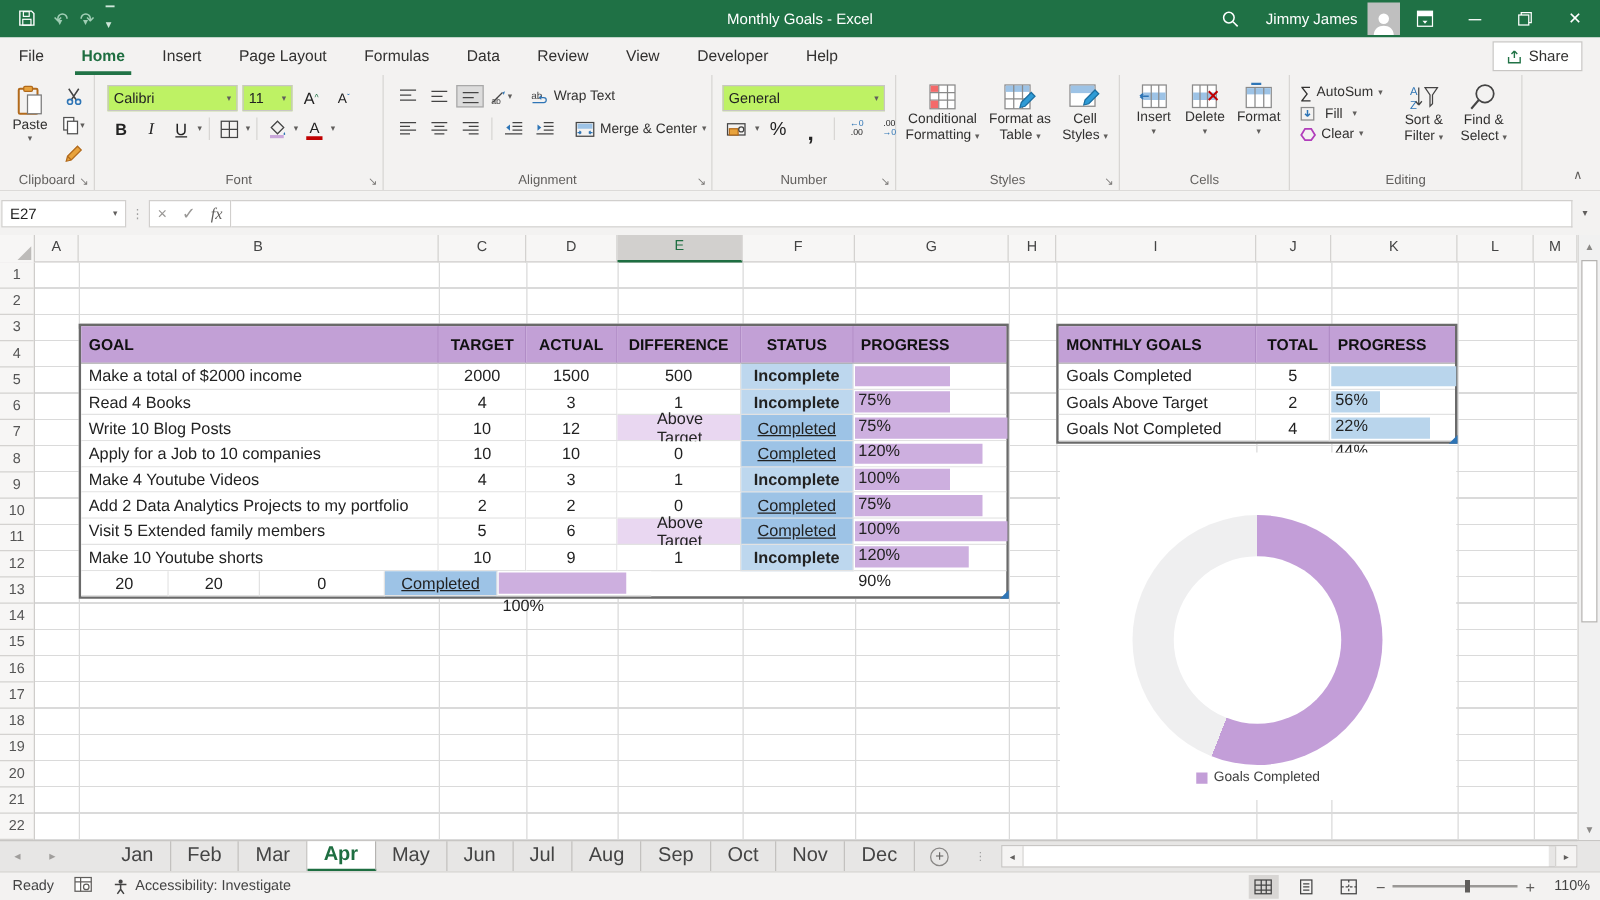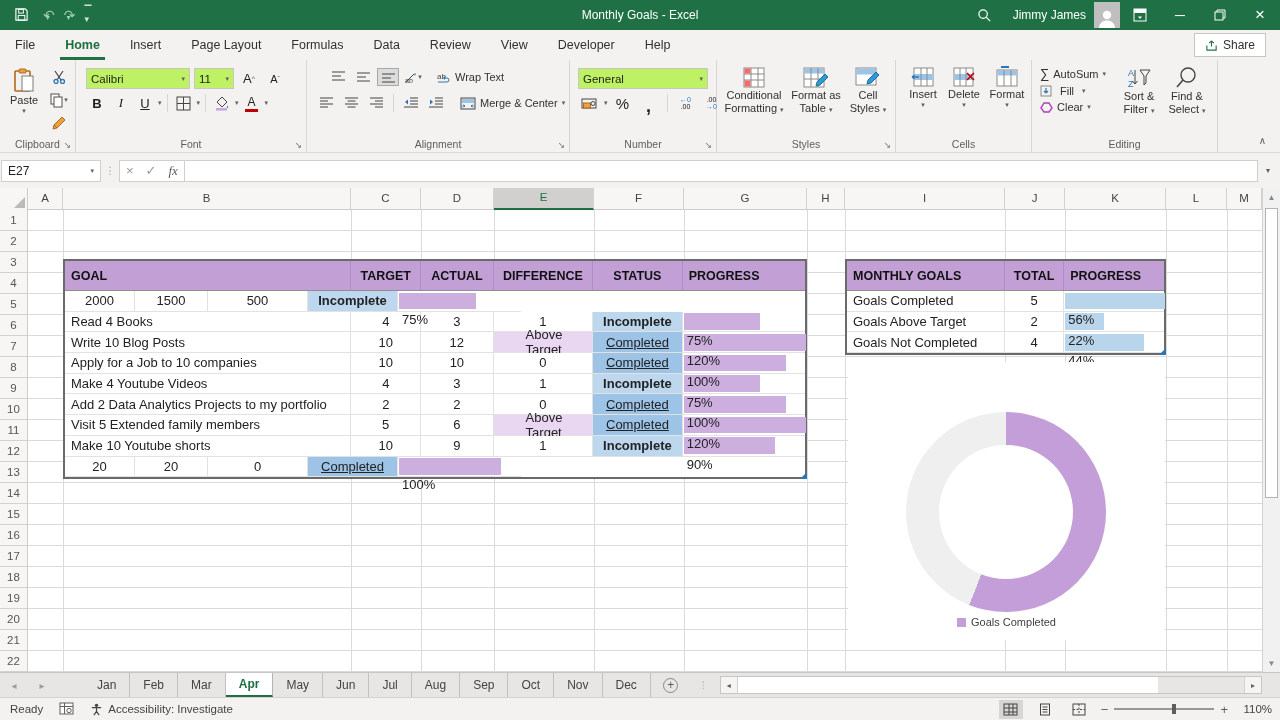--- a/index.html
+++ b/index.html
@@ -114,21 +114,21 @@
   
   .vscroll { position:absolute; right:0; top:188px; width:18px; height:484px; background:#f1f1f1; border-left:1px solid #d4d2d0; }
   .vs-arrow { height:18px; display:flex; align-items:center; justify-content:center; font-size:8px; color:#8a8886; cursor:pointer; }
   .vs-thumb { position:absolute; left:2px; right:2px; top:20px; height:290px; background:#fff; border:1px solid #b5b3b1; cursor:pointer; }
   .vs-down { position:absolute; bottom:0; left:0; right:0; }
 
   
   .tabbar { position:absolute; left:0; top:672px; width:1280px; height:25px; background:#e7e6e5; border-top:1px solid #c8c6c4;
             display:flex; align-items:stretch; }
   .tnav { width:28px; display:flex; align-items:center; justify-content:center; color:#a09e9c; font-size:10px; cursor:pointer; }
-  .stab { padding:0 13px; display:flex; align-items:center; font-size:12px; color:#444; border-right:1px solid #c3c1bf; cursor:pointer; }
+  .stab { padding:0 13px; display:flex; align-items:center; font-size:16px; color:#444; border-right:1px solid #c3c1bf; cursor:pointer; }
   .stab.active { background:#fff; color:#1e6e41; font-weight:bold; border-bottom:2px solid #1e6e41; border-right:1px solid #b5b3b1; }
   .addsheet { width:40px; display:flex; align-items:center; justify-content:center; cursor:pointer; }
   .addsheet .circle { width:15px; height:15px; border:1px solid #8a8886; border-radius:50%; color:#605e5c;
                       font-size:12px; line-height:13px; text-align:center; }
   .tdots { display:flex; align-items:center; color:#a0a0a0; font-size:9px; padding:0 8px; }
   .hscroll { flex:1; margin:3px 0 3px 4px; display:flex; align-items:stretch; border:1px solid #c8c6c4; background:#e7e6e5; }
   .hs-arrow { width:17px; display:flex; align-items:center; justify-content:center; font-size:8px; color:#605e5c; background:#f5f4f3; cursor:pointer; border-right:1px solid #d4d2d0;}
   .hs-arrow.r { border-left:1px solid #d4d2d0; border-right:none; }
   .hs-thumb { width:420px; background:#fff; cursor:pointer; }
   .tab-corner { width:18px; background:#e7e6e5; }
@@ -295,21 +295,21 @@
         <span class="mini-ic">
           <span style="display:inline-block;text-align:center"><span style="font-size:12px;line-height:10px">A</span><span style="display:block;width:13px;height:3px;background:#c00000"></span></span>
         </span>
         <span class="chev">▾</span>
       </div>
       <span class="grp-label">Font</span>
       <span class="launcher">↘</span>
     </div>
 
     <div class="grp" style="left:307px;width:263px">
-      <div style="position:absolute;left:20px;top:8px;display:flex;align-items:center;gap:3px">
+      <div style="position:absolute;left:8px;top:8px;display:flex;align-items:center;gap:3px">
         <span class="mini-ic">
             <svg width="13" height="12" viewBox="0 0 13 12">
               <g stroke="#444">
                 <line x1="0" y1="1" x2="13" y2="1"></line>
                 <line x1="0" y1="5" x2="9" y2="5"></line>
                 <line x1="0" y1="9" x2="13" y2="9"></line>
               </g>
             </svg>
           </span>
         <span class="mini-ic">
@@ -629,20 +629,21 @@
         <div class="trow hdr">
           <span class="th c-goal">GOAL</span>
           <span class="th c-target" style="justify-content:center">TARGET</span>
           <span class="th c-actual" style="justify-content:center">ACTUAL</span>
           <span class="th c-diff" style="justify-content:center">DIFFERENCE</span>
           <span class="th c-status" style="justify-content:center">STATUS</span>
           <span class="th c-prog" style="padding-left:6px">PROGRESS</span>
         </div>
 
         <div class="trow">
+          <span class="td c-goal">Make a total of $2000 income</span>
           <span class="td c-target">2000</span>
           <span class="td c-actual">1500</span>
           <span class="td c-diff">500</span>
           <span class="td c-status st-incomplete">Incomplete</span>
           <span class="td c-prog">
               <span class="bar" style="width: 62.5%;"></span>
               <span class="val">75%</span>
             </span>
         </div>
         <div class="trow">

